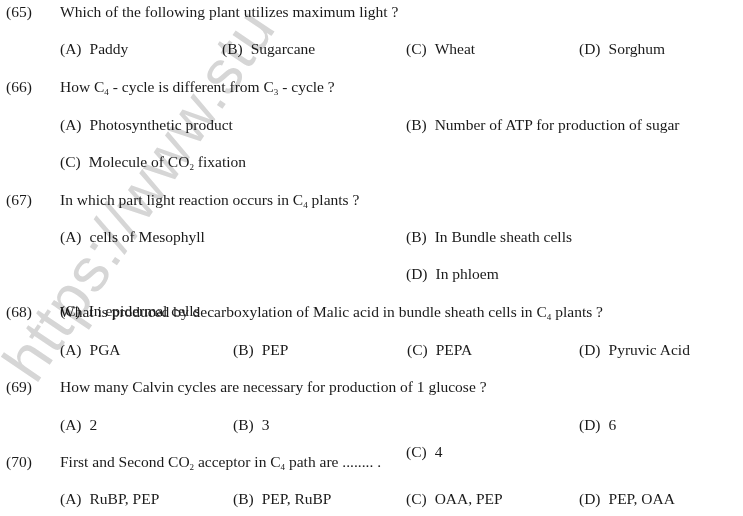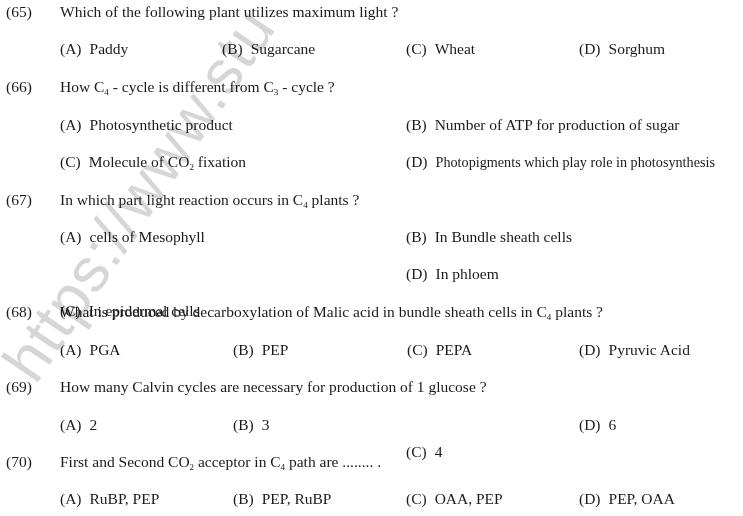--- a/index.html
+++ b/index.html
@@ -42,21 +42,20 @@
 <div class="line" style="top:78px;">
   <span class="qnum">(66)</span>
   <span class="qtext"><span>How C</span><sub>4</sub><span> - cycle is different from C</span><sub>3</sub><span> - cycle ?</span></span>
 </div>
 <div class="line" style="top:116px;">
   <span class="opt" style="left:60px;"><span class="lbl">(A)</span><span>Photosynthetic product</span></span>
   <span class="opt" style="left:406px;"><span class="lbl">(B)</span><span>Number of ATP for production of sugar</span></span>
 </div>
 <div class="line" style="top:153px;">
   <span class="opt" style="left:60px;"><span class="lbl">(C)</span><span>Molecule of CO</span><sub>2</sub><span> fixation</span></span>
-  <span class="opt small" style="left:406px;"><span class="lbl" style="font-size:15.5px;">(D)</span><span>Photopigments which play role in photosynthesis</span></span>
 </div>
 
 <div class="line" style="top:191px;">
   <span class="qnum">(67)</span>
   <span class="qtext"><span>In which part light reaction occurs in C</span><sub>4</sub><span>  plants ?</span></span>
 </div>
 <div class="line" style="top:228px;">
   <span class="opt" style="left:60px;"><span class="lbl">(A)</span><span>cells of Mesophyll</span></span>
   <span class="opt" style="left:406px;"><span class="lbl">(B)</span><span>In Bundle sheath cells</span></span>
 </div>

